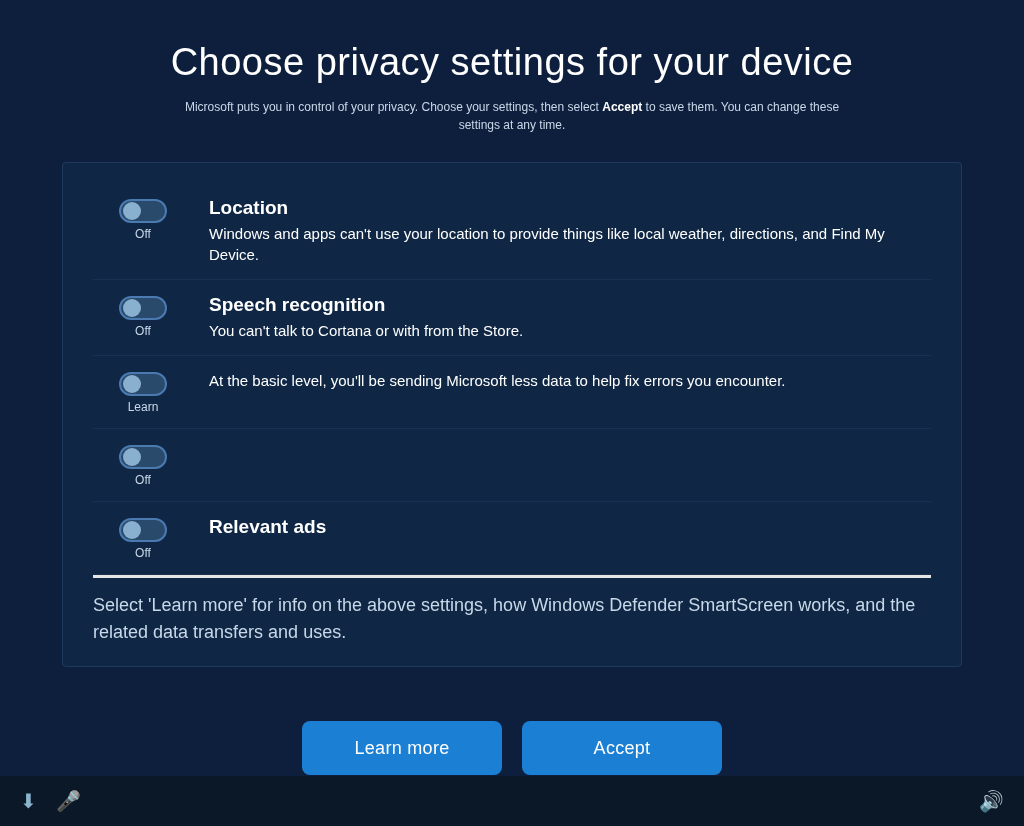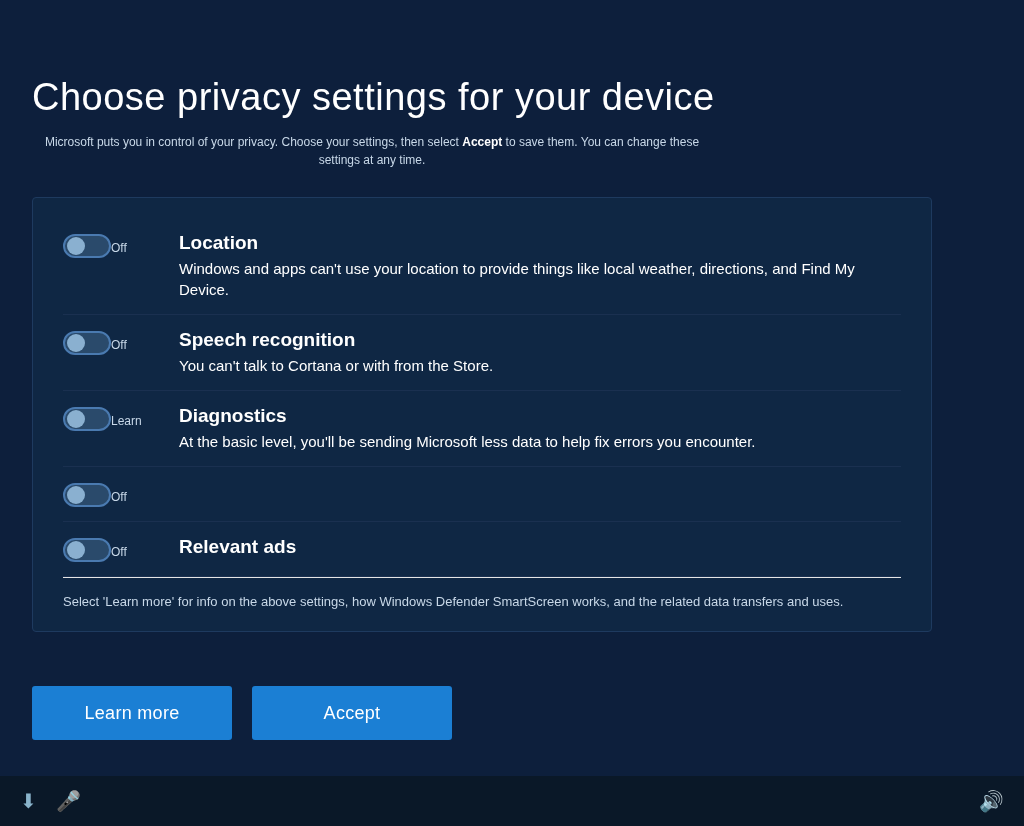--- a/index.html
+++ b/index.html
@@ -15,21 +15,21 @@
       align-items: center;
       justify-content: center;
       overflow: hidden;
       position: relative;
     }
 
     .main-container {
       width: 960px;
       display: flex;
       flex-direction: column;
-      align-items: flex-start;
+      align-items: center;
     }
 
     .page-title {
       font-size: 38px;
       font-weight: 300;
       color: #ffffff;
       text-align: center;
       margin-bottom: 14px;
       letter-spacing: 0.5px;
     }
@@ -63,21 +63,21 @@
       padding: 14px 0;
       border-bottom: 1px solid #1a3050;
     }
 
     .setting-row:last-of-type {
       border-bottom: none;
     }
 
     .toggle-area {
       display: flex;
-      flex-direction: row;
+      flex-direction: column;
       align-items: center;
       min-width: 100px;
       margin-right: 16px;
       margin-top: 2px;
     }
 
     .toggle-switch {
       width: 48px;
       height: 24px;
       background-color: #2a4a6b;
@@ -115,39 +115,39 @@
       margin-bottom: 4px;
     }
 
     .setting-desc {
       font-size: 15px;
       color: #ffffff;
       line-height: 1.4;
     }
 
     .footer-note {
-      font-size: 13px;
+      font-size: 18px;
       color: #c8d8e8;
       line-height: 1.5;
       padding-top: 14px;
-      border-top: 1px solid #e5e5e5;
+      border-top: 3px solid #e5e5e5;
     }
 
     .button-row {
       display: flex;
       gap: 20px;
       justify-content: center;
       margin-bottom: 10px;
     }
 
     .btn {
       width: 200px;
       height: 54px;
       border: none;
-      border-radius: 3px;
+      border-radius: 8px;
       font-size: 18px;
       font-weight: 500;
       cursor: pointer;
       color: #ffffff;
       background-color: #1b7fd4;
       letter-spacing: 0.3px;
       margin-top: 24px;
     }
 
     .taskbar {
@@ -219,21 +219,20 @@
     </div>
 
     <div class="setting-row">
       <div class="toggle-area">
         <div class="toggle-switch">
           <div class="knob"></div>
         </div>
         <span class="toggle-label">Learn</span>
       </div>
       <div class="setting-content">
-        <div class="setting-name">Diagnostics</div>
         <div class="setting-desc">At the basic level, you'll be sending Microsoft less data to help fix errors you encounter.</div>
       </div>
     </div>
 
     <div class="setting-row">
       <div class="toggle-area">
         <div class="toggle-switch">
           <div class="knob"></div>
         </div>
         <span class="toggle-label">Off</span>

